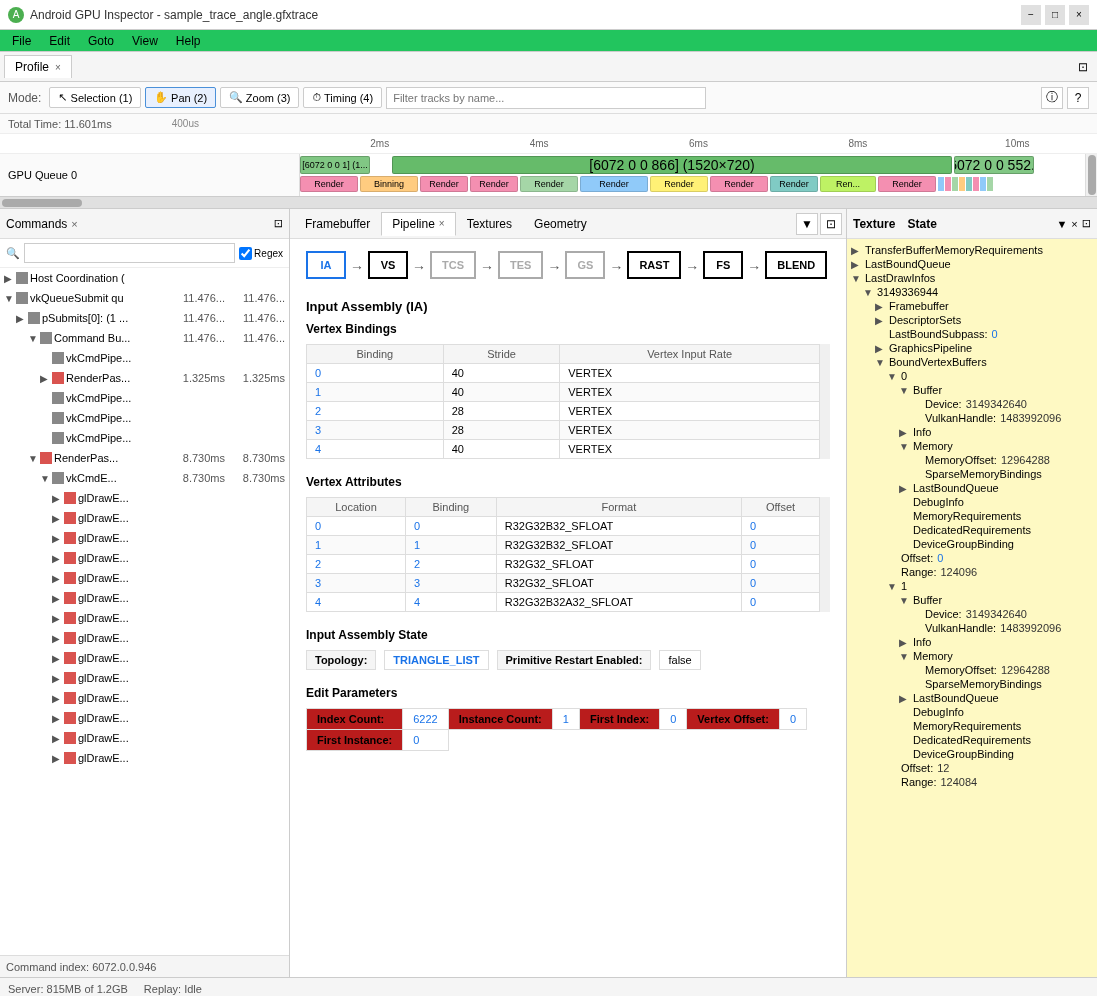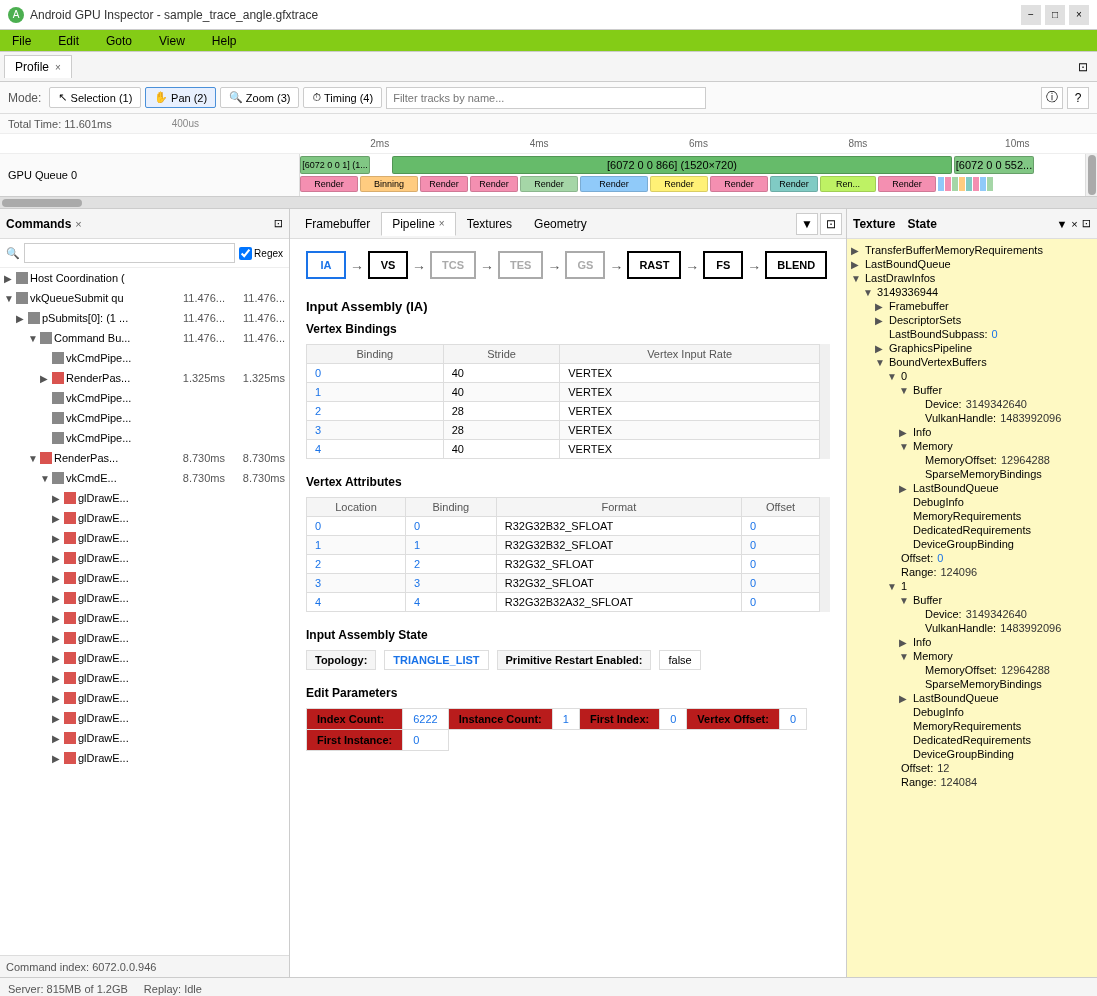--- a/index.html
+++ b/index.html
@@ -6,21 +6,21 @@
     body { font-family: 'Segoe UI', Arial, sans-serif; font-size: 12px; background: #f0f0f0; color: #000; overflow: hidden; width: 1097px; height: 996px; }
 
     
     .title-bar { background: #fff; border-bottom: 1px solid #ccc; display: flex; align-items: center; height: 30px; padding: 0 8px; gap: 6px; }
     .title-bar-icon { width: 16px; height: 16px; background: #4CAF50; border-radius: 50%; display: flex; align-items: center; justify-content: center; font-size: 10px; color: white; }
     .title-bar-text { font-size: 12px; color: #333; }
     .title-bar-controls { margin-left: auto; display: flex; gap: 4px; }
     .title-btn { width: 20px; height: 20px; border: none; background: #e0e0e0; cursor: pointer; font-size: 10px; display: flex; align-items: center; justify-content: center; }
 
     
-    .menu-bar { background: #84cc16; border-bottom: 1px solid #ccc; display: flex; height: 22px; align-items: center; padding: 0 4px; gap: 11px; }
+    .menu-bar { background: #22c55e; border-bottom: 1px solid #ccc; display: flex; height: 22px; align-items: center; padding: 0 4px; gap: 2px; }
     .menu-item { padding: 2px 8px; cursor: pointer; font-size: 12px; color: #000; }
 
     
     .tab-bar { background: #f5f5f5; border-bottom: 1px solid #ccc; display: flex; align-items: center; height: 30px; padding: 0 4px; }
     .tab { display: flex; align-items: center; padding: 4px 10px; background: #fff; border: 1px solid #ccc; border-bottom: none; gap: 6px; font-size: 12px; cursor: pointer; }
     .tab-close { font-size: 10px; color: #666; cursor: pointer; }
     .expand-btn { margin-left: auto; width: 20px; height: 20px; display: flex; align-items: center; justify-content: center; cursor: pointer; font-size: 12px; }
 
     
     .toolbar { background: #fafafa; border-bottom: 1px solid #ddd; display: flex; align-items: center; height: 32px; padding: 0 8px; gap: 4px; }
@@ -34,32 +34,32 @@
     
     .timeline-section { background: #fff; border-bottom: 1px solid #ccc; }
     .timeline-header { display: flex; align-items: center; height: 20px; border-bottom: 1px solid #eee; padding: 0 8px; background: #fafafa; }
     .total-time { font-size: 11px; color: #555; }
     .timeline-ruler { height: 20px; background: #fff; display: flex; align-items: center; position: relative; overflow: hidden; border-bottom: 1px solid #eee; }
     .ruler-marks { display: flex; width: 100%; padding-left: 300px; }
     .ruler-mark { font-size: 10px; color: #666; flex: 1; text-align: center; }
     .gpu-row { display: flex; align-items: stretch; height: 42px; }
     .gpu-label { width: 300px; min-width: 300px; padding: 4px 8px; font-size: 11px; border-right: 1px solid #ddd; display: flex; align-items: center; background: #fafafa; }
     .gpu-tracks { flex: 1; position: relative; overflow: hidden; display: flex; align-items: center; height: 42px; }
-    .track-bar { height: 18px; position: absolute; display: flex; align-items: center; justify-content: center; font-size: 11px; color: #000; white-space: nowrap; overflow: hidden; border-radius: 2px; border: 1px solid rgba(0,0,0,0.2); }
+    .track-bar { height: 18px; position: absolute; display: flex; align-items: center; justify-content: center; font-size: 14px; color: #000; white-space: nowrap; overflow: hidden; border-radius: 2px; border: 1px solid rgba(0,0,0,0.2); }
     .render-chip { height: 16px; display: flex; align-items: center; justify-content: center; font-size: 9px; color: #000; border-radius: 2px; border: 1px solid rgba(0,0,0,0.15); margin-right: 1px; white-space: nowrap; overflow: hidden; }
     .scroll-bar-h { height: 12px; background: #e0e0e0; border-top: 1px solid #ccc; display: flex; align-items: center; padding: 0 2px; }
     .scroll-thumb { width: 80px; height: 8px; background: #aaa; border-radius: 4px; }
 
     
     .main-area { display: flex; height: calc(996px - 30px - 22px - 32px - 102px - 12px - 30px); }
 
     
     .left-panel { width: 290px; min-width: 290px; border-right: 1px solid #ccc; display: flex; flex-direction: column; background: #fff; }
     .panel-header { display: flex; align-items: center; height: 30px; background: #f5f5f5; border-bottom: 1px solid #ddd; padding: 0 6px; gap: 4px; }
-    .panel-title { font-size: 12px; font-weight: bold; }
+    .panel-title { font-size: 12px; font-weight: normal; }
     .panel-close { font-size: 11px; cursor: pointer; color: #666; }
     .panel-expand { margin-left: auto; font-size: 11px; cursor: pointer; }
     .cmd-search-row { display: flex; align-items: center; padding: 4px 6px; gap: 4px; border-bottom: 1px solid #eee; }
     .cmd-search { flex: 1; height: 20px; border: 1px solid #ccc; padding: 0 4px; font-size: 11px; }
     .regex-label { font-size: 10px; display: flex; align-items: center; gap: 2px; }
     .col-headers { display: flex; align-items: center; height: 22px; border-bottom: 1px solid #ddd; background: #fafafa; padding-left: 4px; }
     .col-h { font-size: 11px; color: #555; }
     .col-gpu { width: 70px; text-align: right; padding-right: 4px; }
     .col-wall { width: 70px; text-align: right; padding-right: 4px; }
     .tree-area { flex: 1; overflow-y: auto; overflow-x: hidden; }

